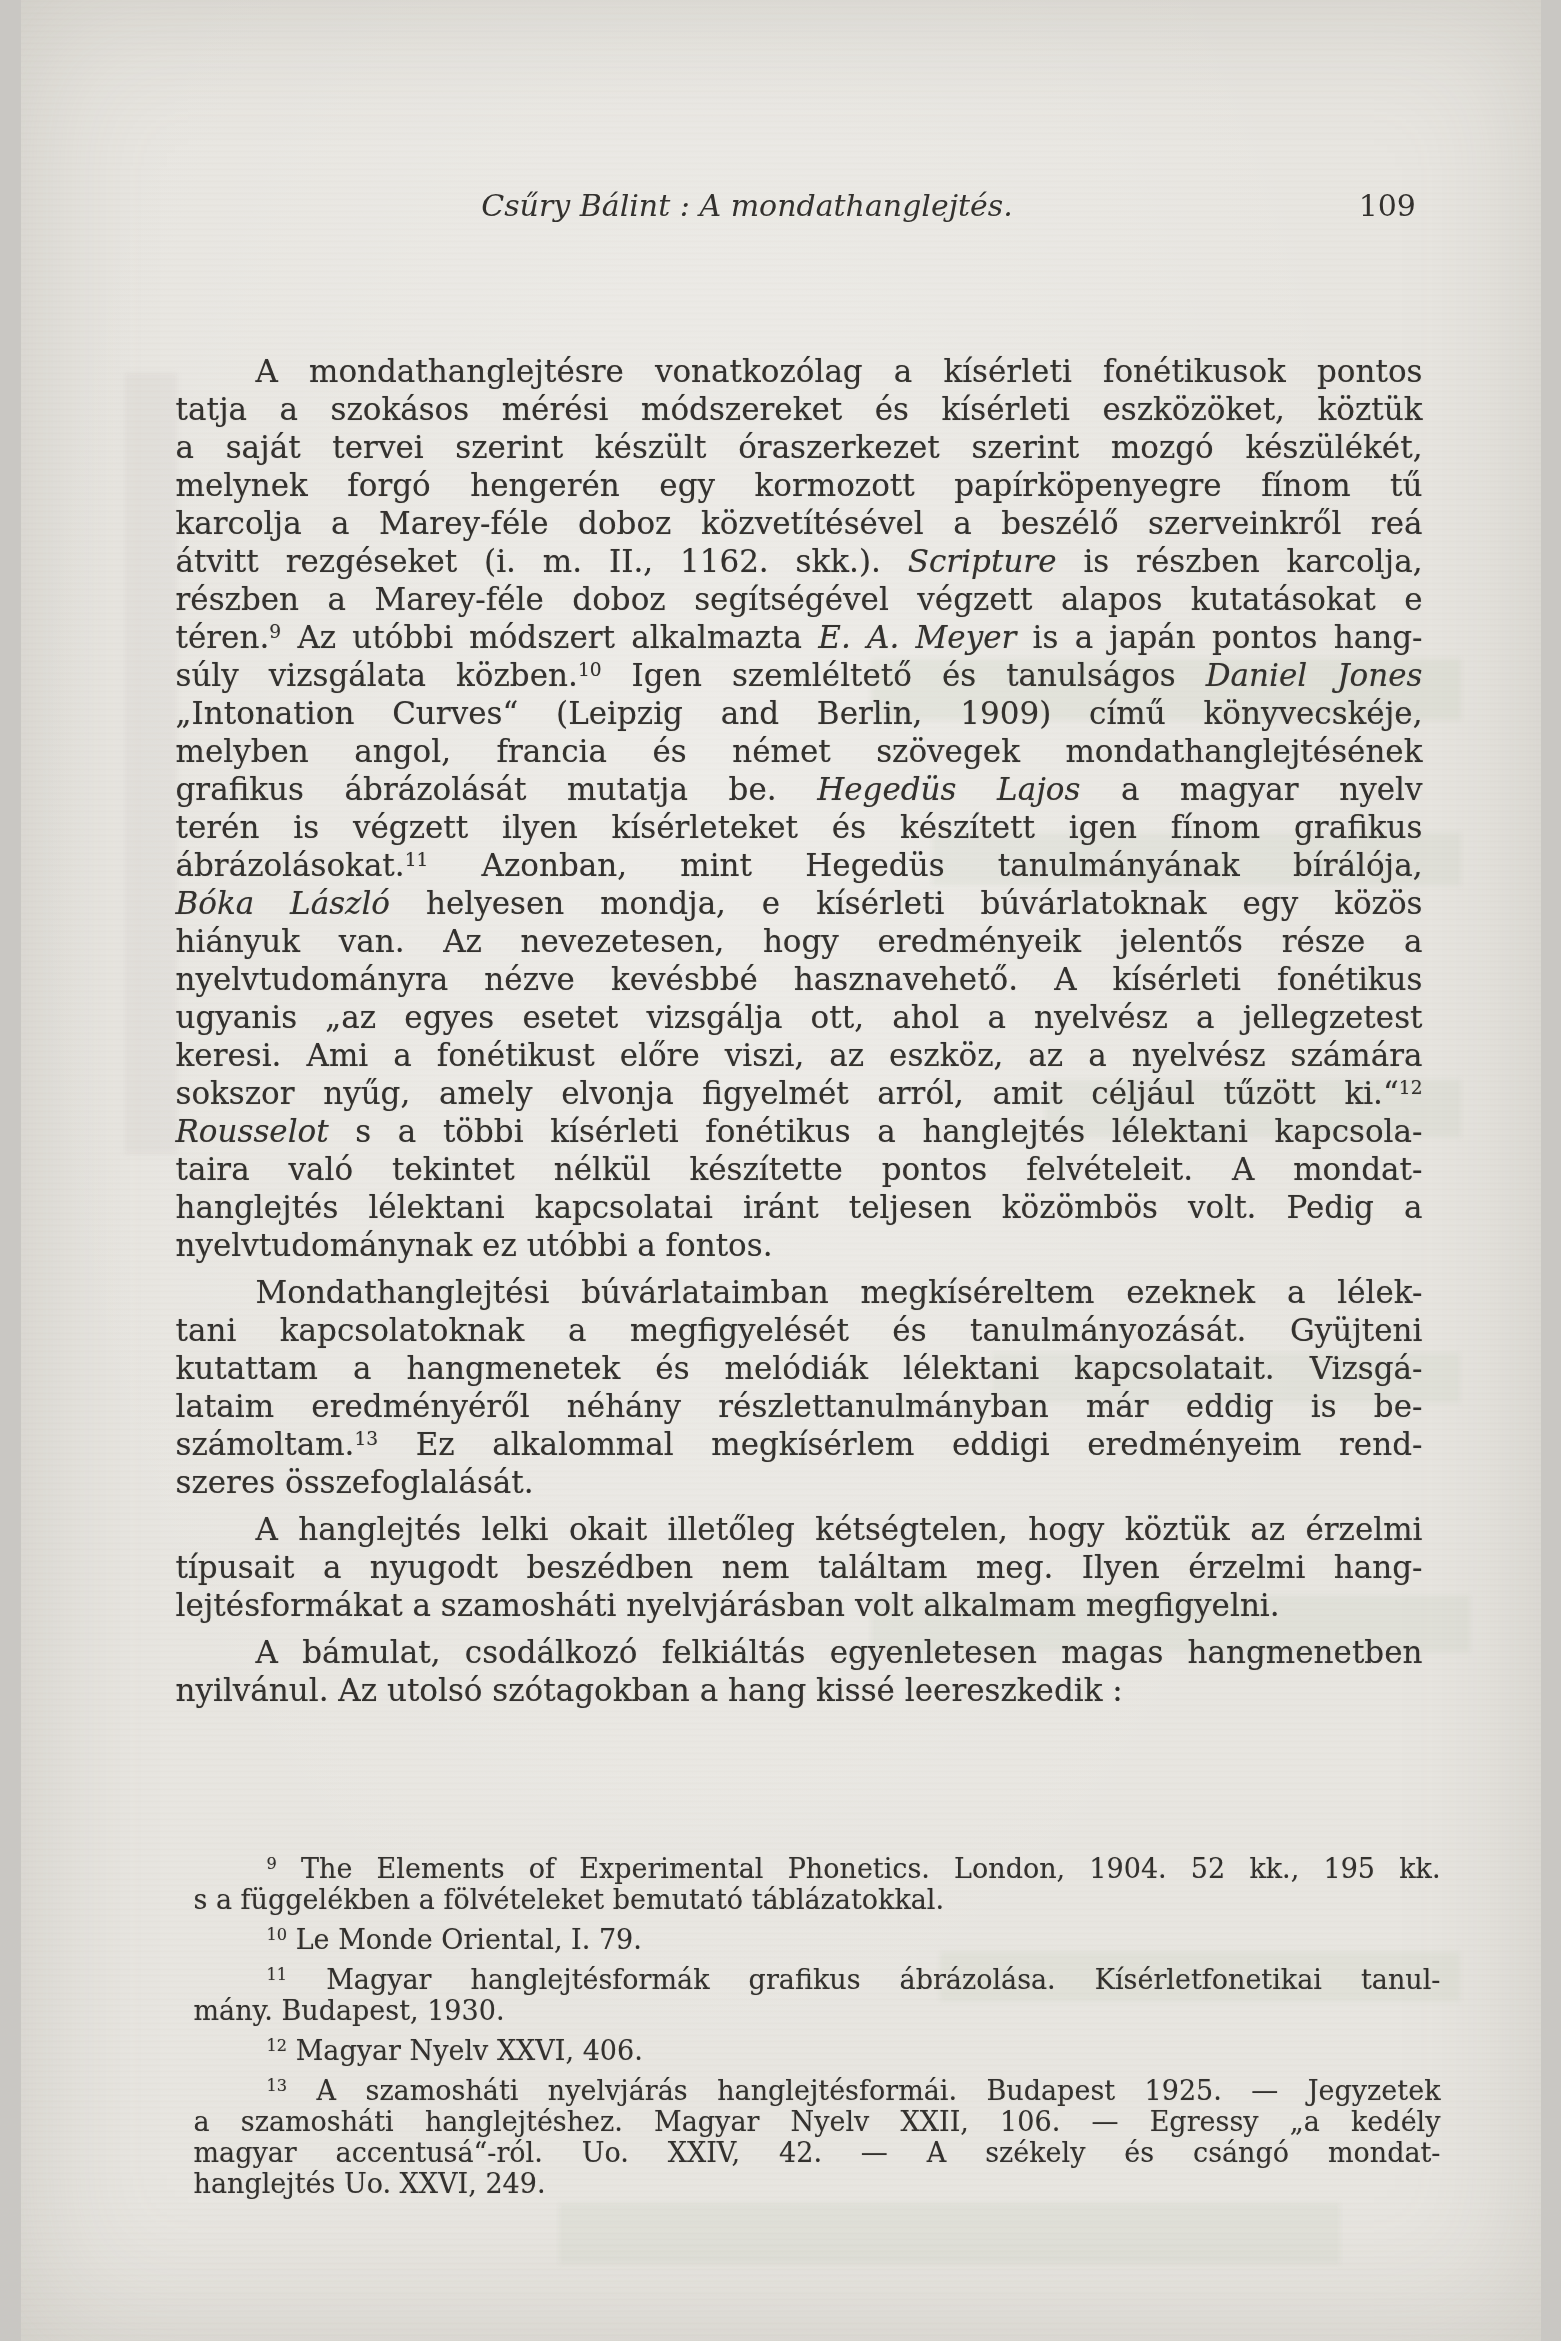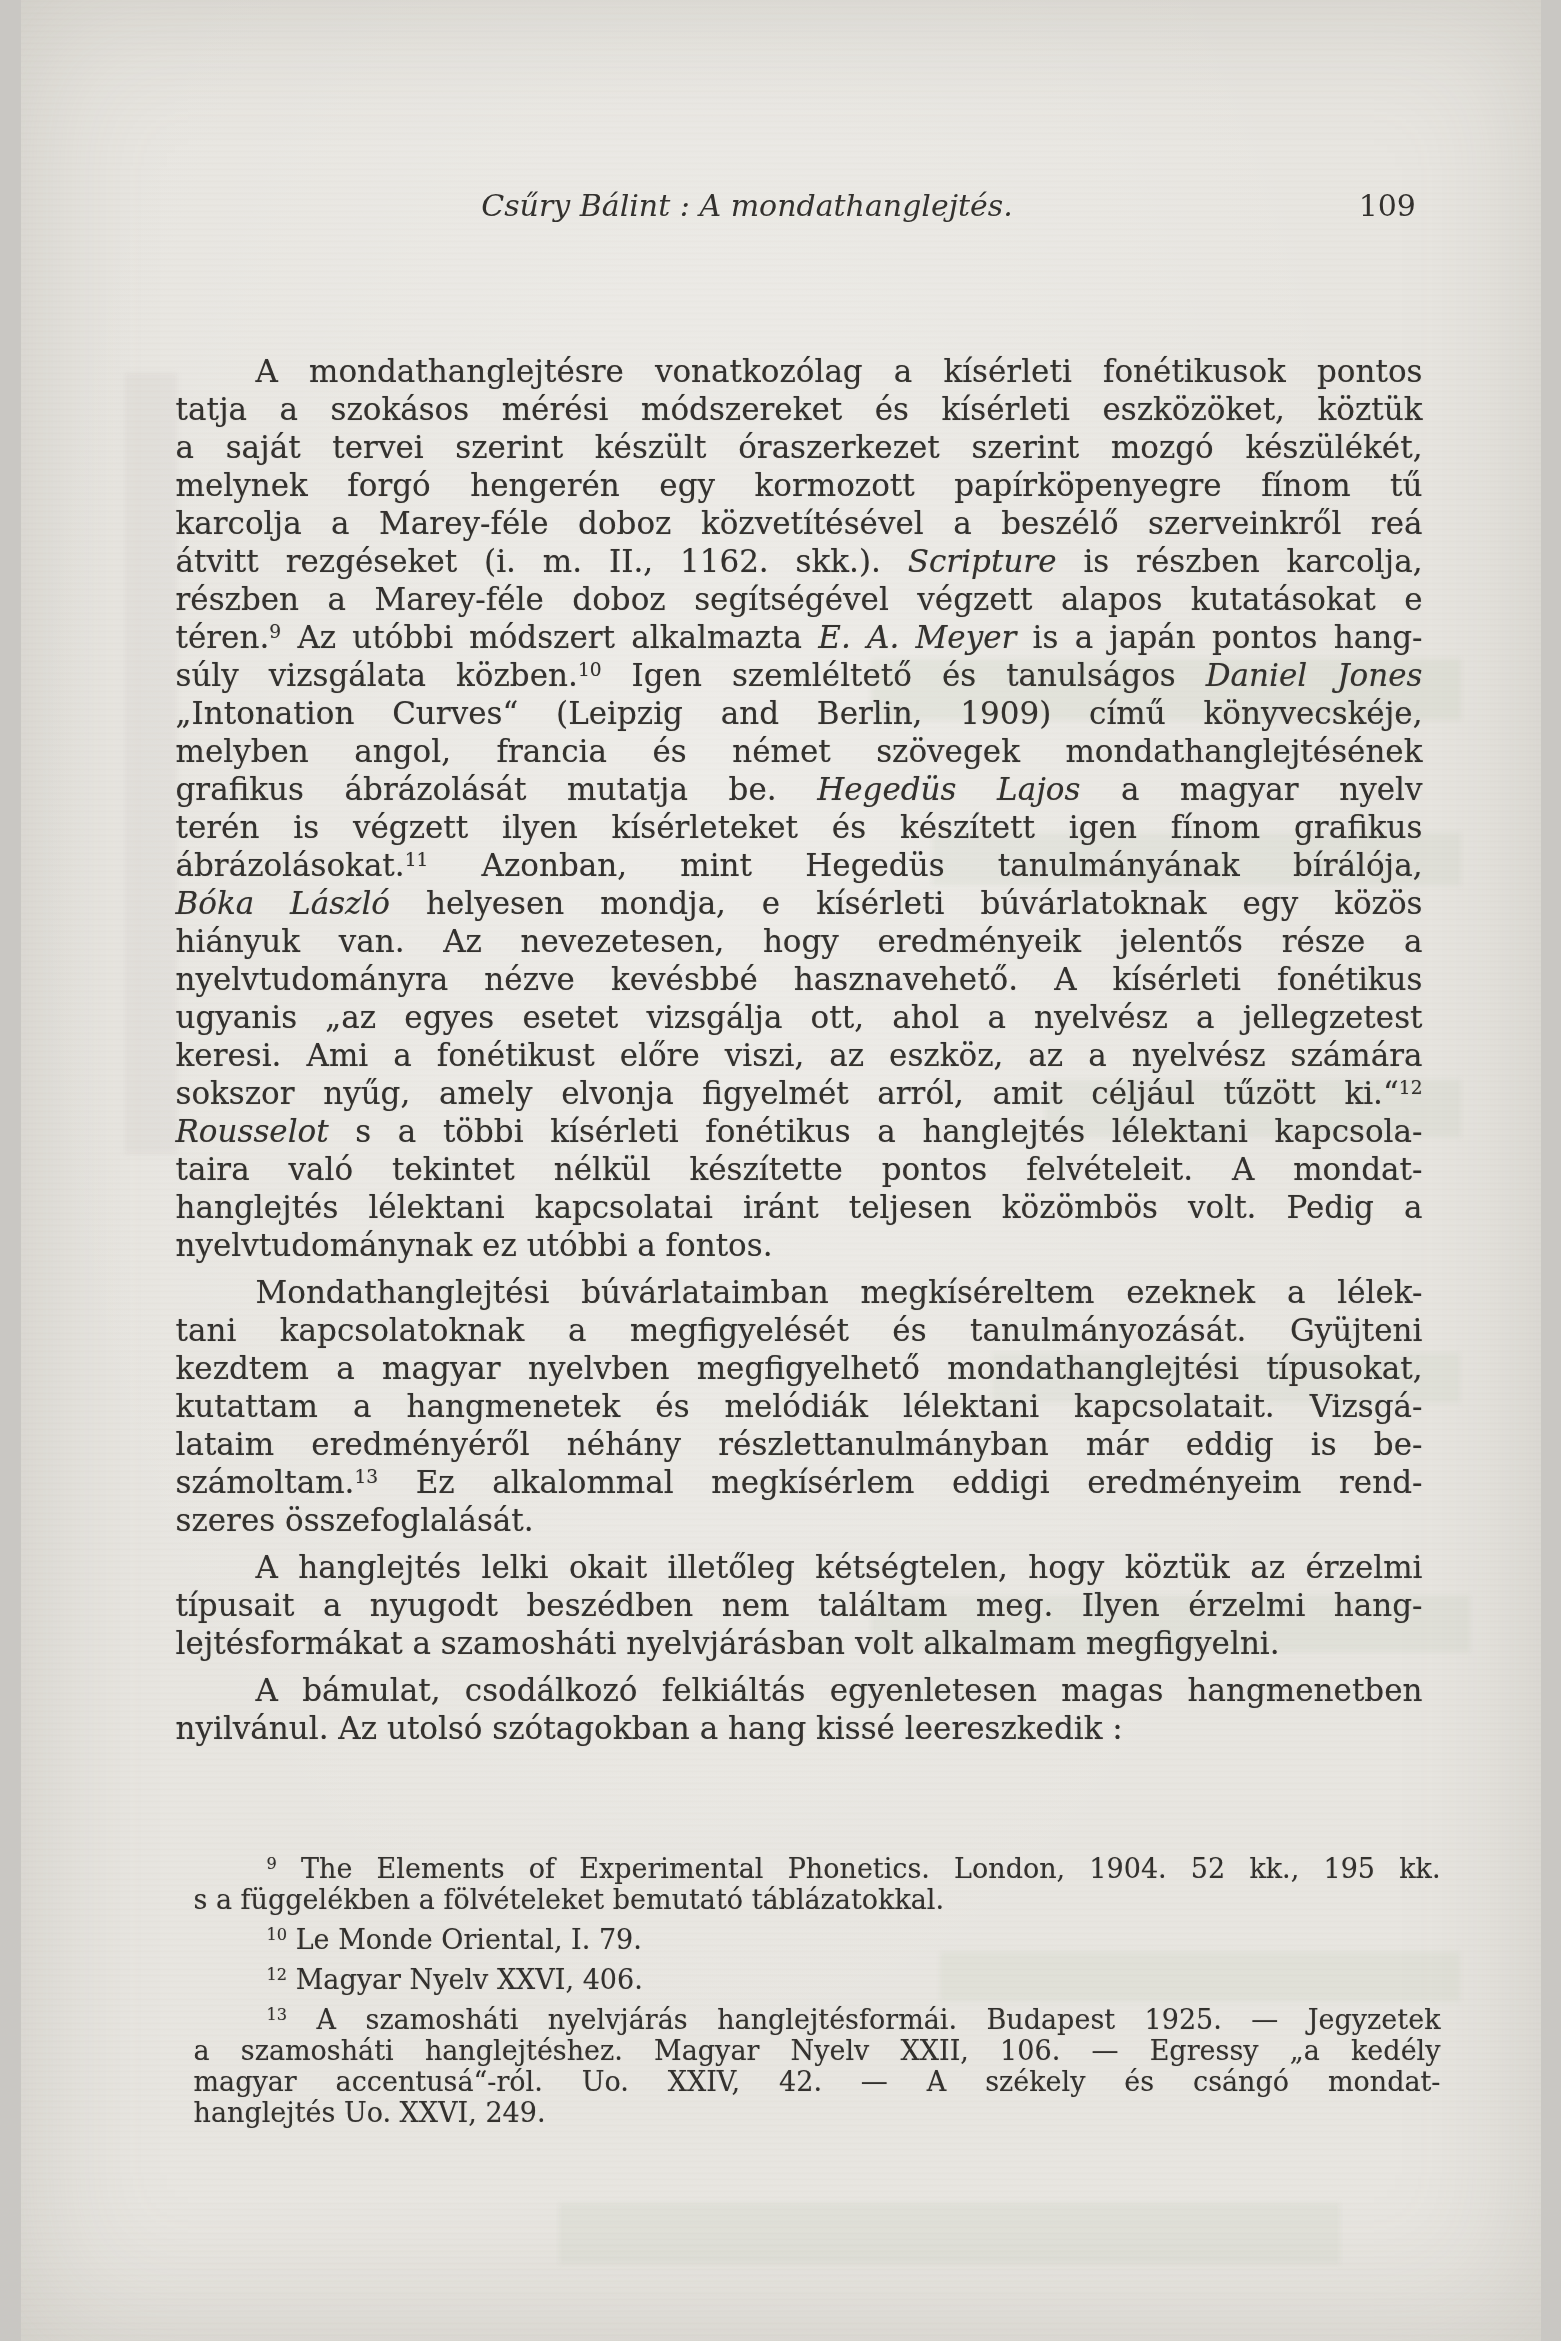--- a/index.html
+++ b/index.html
@@ -93,21 +93,20 @@
         <div class="line"><span>keresi. Ami a fonétikust előre viszi, az eszköz, az a nyelvész számára</span></div>
         <div class="line"><span>sokszor nyűg, amely elvonja figyelmét arról, amit céljául tűzött ki.“</span><span class="sup">12</span></div>
         <div class="line"><span class="it">Rousselot</span><span> s a többi kísérleti fonétikus a hanglejtés lélektani kapcsola-</span></div>
         <div class="line"><span>taira való tekintet nélkül készítette pontos felvételeit. A mondat-</span></div>
         <div class="line"><span>hanglejtés lélektani kapcsolatai iránt teljesen közömbös volt. Pedig a</span></div>
         <div class="line no-just"><span>nyelvtudománynak ez utóbbi a fontos.</span></div>
       </div>
       <div class="para">
         <div class="line ind"><span>Mondathanglejtési búvárlataimban megkíséreltem ezeknek a lélek-</span></div>
         <div class="line"><span>tani kapcsolatoknak a megfigyelését és tanulmányozását. Gyüjteni</span></div>
-        <div class="line"><span>kezdtem a magyar nyelvben megfigyelhető mondathanglejtési típusokat,</span></div>
         <div class="line"><span>kutattam a hangmenetek és melódiák lélektani kapcsolatait. Vizsgá-</span></div>
         <div class="line"><span>lataim eredményéről néhány részlettanulmányban már eddig is be-</span></div>
         <div class="line"><span>számoltam.</span><span class="sup">13</span><span> Ez alkalommal megkísérlem eddigi eredményeim rend-</span></div>
         <div class="line no-just"><span>szeres összefoglalását.</span></div>
       </div>
       <div class="para">
         <div class="line ind"><span>A hanglejtés lelki okait illetőleg kétségtelen, hogy köztük az érzelmi</span></div>
         <div class="line"><span>típusait a nyugodt beszédben nem találtam meg. Ilyen érzelmi hang-</span></div>
         <div class="line no-just"><span>lejtésformákat a szamosháti nyelvjárásban volt alkalmam megfigyelni.</span></div>
       </div>
@@ -119,20 +118,24 @@
 
   <div class="footnotes" id="footnotes">
       <div class="para">
         <div class="line ind"><span class="sup">9</span><span> The Elements of Experimental Phonetics. London, 1904. 52 kk., 195 kk.</span></div>
         <div class="line no-just"><span>s a függelékben a fölvételeket bemutató táblázatokkal.</span></div>
       </div>
       <div class="para">
         <div class="line ind no-just"><span class="sup">10</span><span> Le Monde Oriental, I. 79.</span></div>
       </div>
       <div class="para">
+        <div class="line ind"><span class="sup">11</span><span> Magyar hanglejtésformák grafikus ábrázolása. Kísérletfonetikai tanul-</span></div>
+        <div class="line no-just"><span>mány. Budapest, 1930.</span></div>
+      </div>
+      <div class="para">
         <div class="line ind no-just"><span class="sup">12</span><span> Magyar Nyelv XXVI, 406.</span></div>
       </div>
       <div class="para">
         <div class="line ind"><span class="sup">13</span><span> A szamosháti nyelvjárás hanglejtésformái. Budapest 1925. — Jegyzetek</span></div>
         <div class="line"><span>a szamosháti hanglejtéshez. Magyar Nyelv XXII, 106. — Egressy „a kedély</span></div>
         <div class="line"><span>magyar accentusá“-ról. Uo. XXIV, 42. — A székely és csángó mondat-</span></div>
         <div class="line no-just"><span>hanglejtés Uo. XXVI, 249.</span></div>
       </div>
     </div>
 

